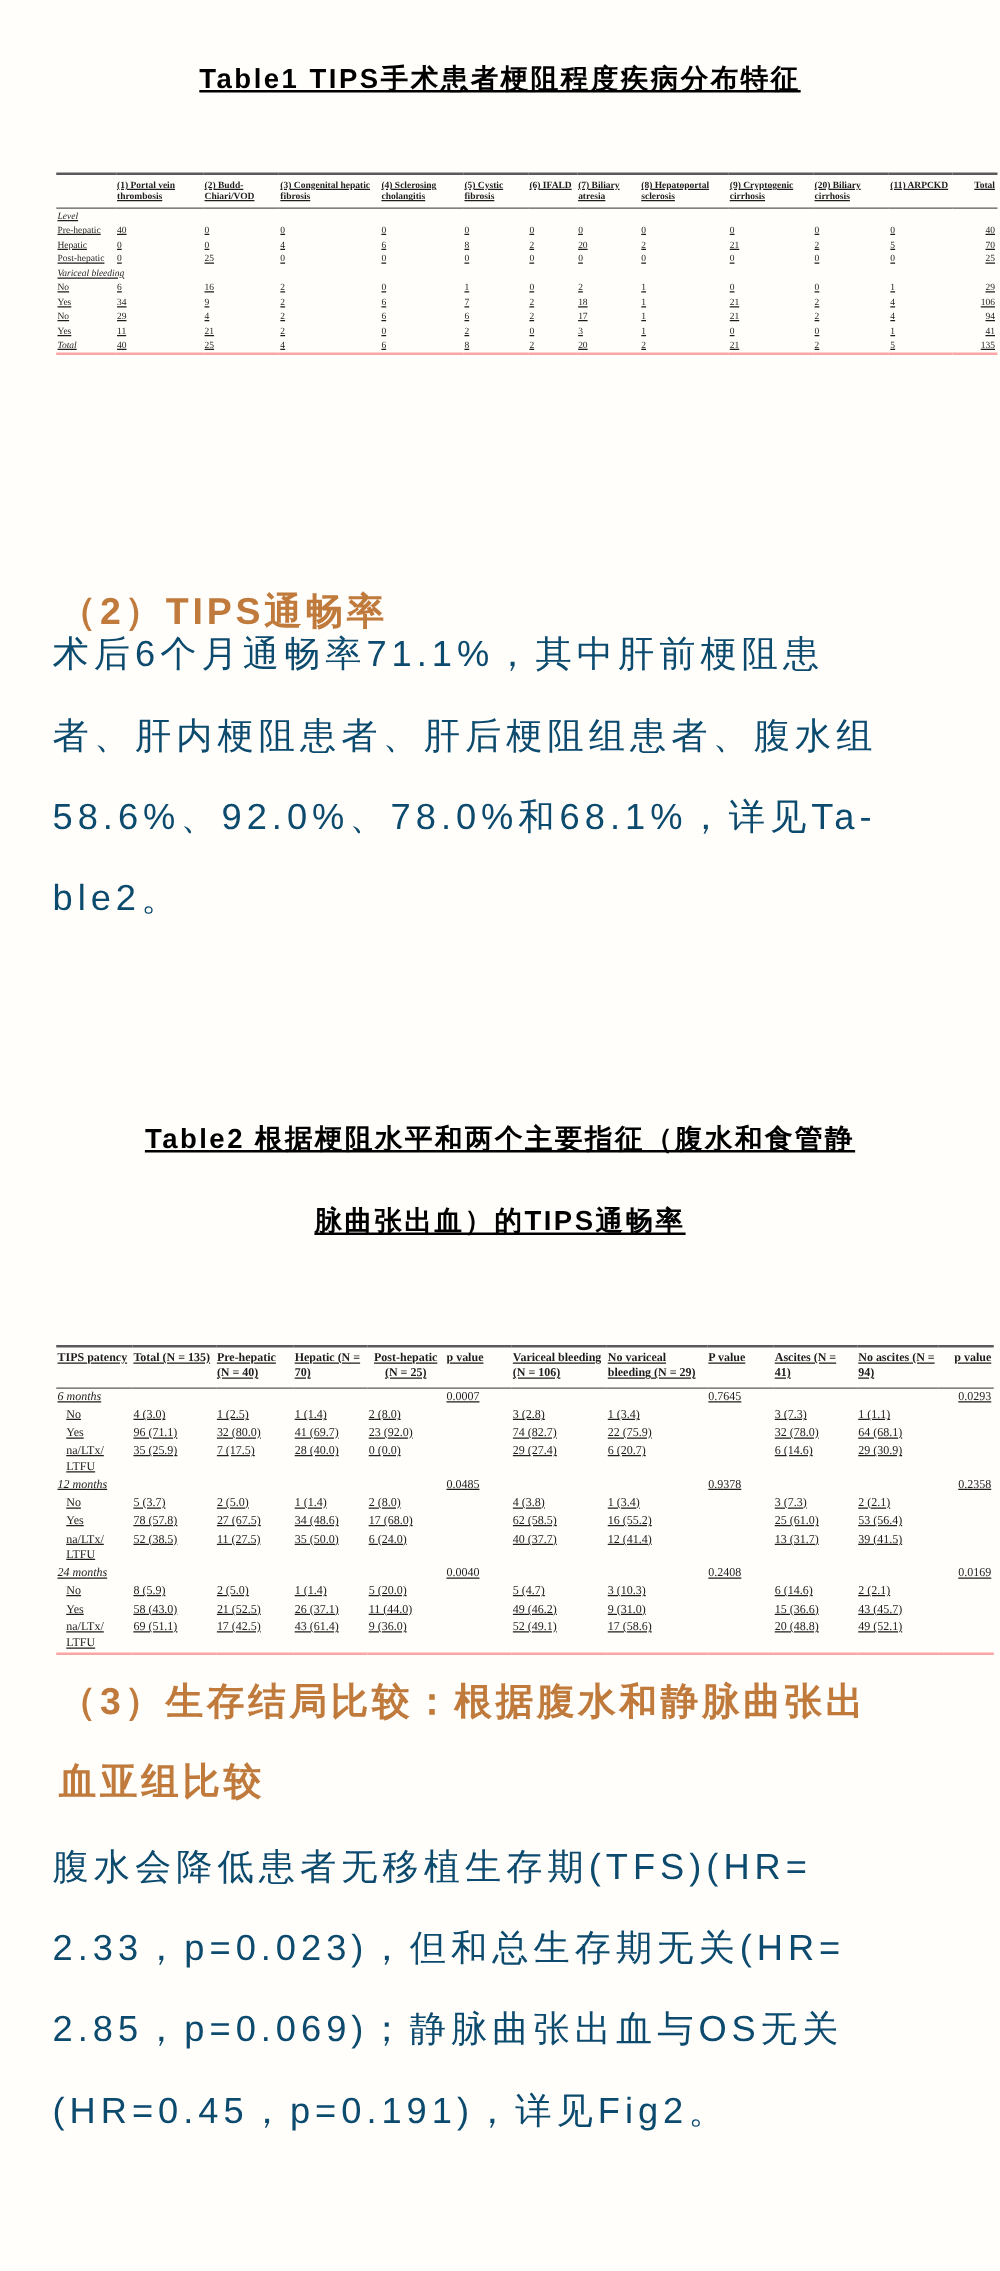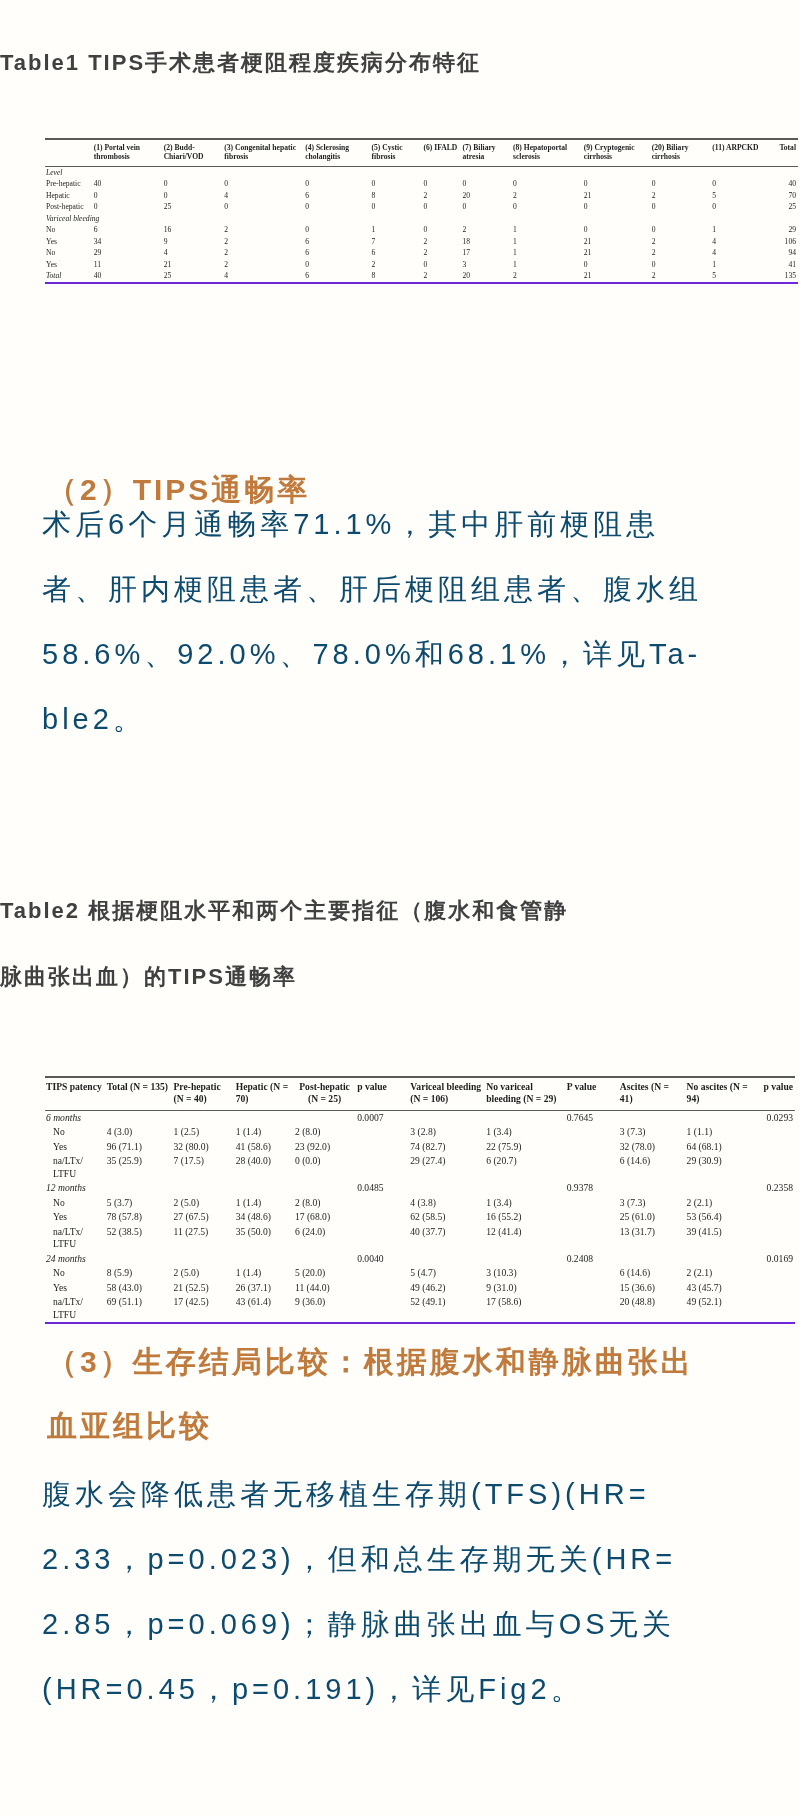--- a/index.html
+++ b/index.html
@@ -4,23 +4,24 @@
 <style>
   html,body{margin:0;padding:0;}
   body{
     width:800px;height:1817px;position:relative;
     background:#fffefb;
     font-family:"Liberation Sans",sans-serif;
     overflow:hidden;
   }
   
   .caption{
-    position:absolute;width:100%;text-align:left;
+    position:absolute;width:100%;text-align:center;
     font-weight:bold;font-size:22px;letter-spacing:2px;
-    color:#404040;
+    color:#000000;
+    text-decoration:underline;
   }
   .caption .cap-line{display:block;line-height:66px;}
   
   .sec-heading{
     position:absolute;left:47px;width:730px;
     color:#bf7a3c;font-weight:bold;font-size:30px;
     letter-spacing:3px;line-height:64px;
   }
   .sec-heading span{display:block;}
   
@@ -28,21 +29,21 @@
     position:absolute;left:42px;width:730px;
     color:#0c4a6e;font-size:29px;letter-spacing:4px;
     line-height:65px;
   }
   .para span{display:block;white-space:nowrap;}
   
   .tbl-wrap{position:absolute;left:45px;}
   table{
     border-collapse:collapse;table-layout:fixed;width:100%;
     font-family:"Liberation Serif",serif;color:#1d1d1d;
-    border-top:2px solid #5a5a5a;border-bottom:2px solid #6d28d9;
+    border-top:2px solid #5a5a5a;border-bottom:2px solid #fca5a5;text-decoration:underline;
   }
   th{
     text-align:left;vertical-align:top;font-weight:bold;
     padding:3px 2px 4px 1px;border-bottom:1.5px solid #5a5a5a;
   }
   td{padding:1px 2px 1px 1px;vertical-align:top;}
   tr.section td.lbl{font-style:italic;white-space:nowrap;}
   tr.total td.lbl{font-style:italic;}
   
   #table1{font-size:7.6px;line-height:1.25;}
@@ -327,21 +328,21 @@
           <td>1 (3.4)</td>
           <td></td>
           <td>3 (7.3)</td>
           <td>1 (1.1)</td>
           <td></td>
         </tr>
         <tr class="data">
           <td class="lbl">Yes</td>
           <td>96 (71.1)</td>
           <td>32 (80.0)</td>
-          <td>41 (58.6)</td>
+          <td>41 (69.7)</td>
           <td>23 (92.0)</td>
           <td></td>
           <td>74 (82.7)</td>
           <td>22 (75.9)</td>
           <td></td>
           <td>32 (78.0)</td>
           <td>64 (68.1)</td>
           <td></td>
         </tr>
         <tr class="data">

